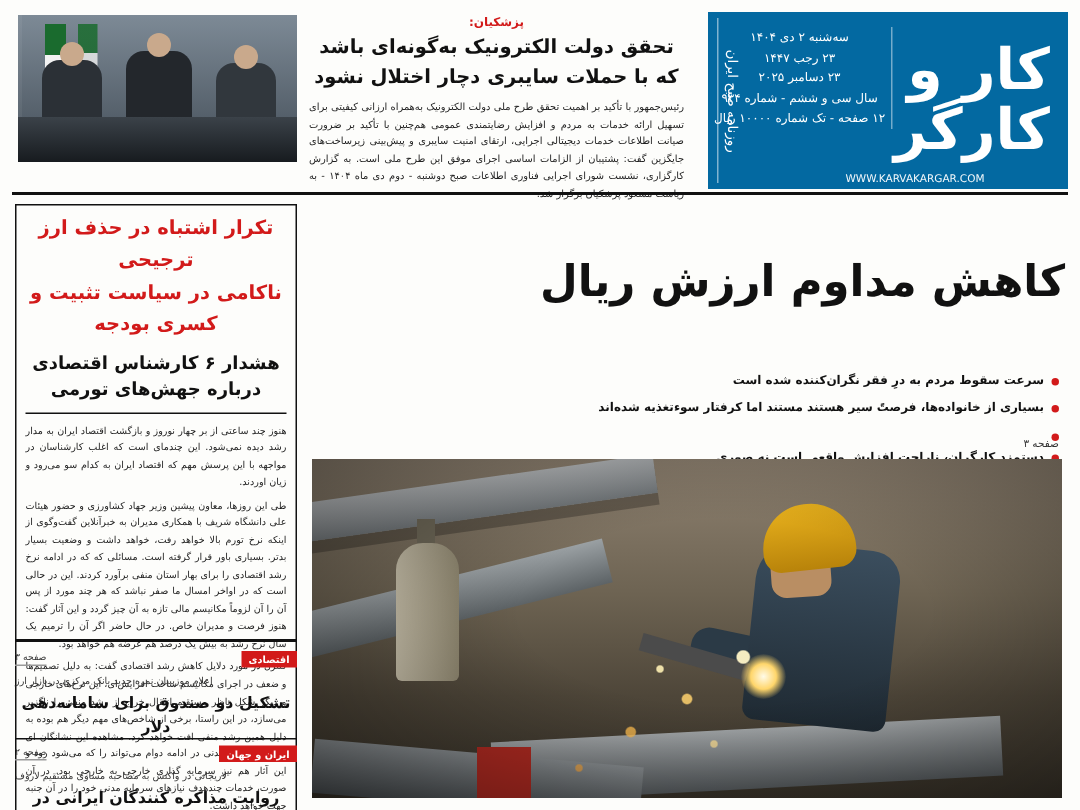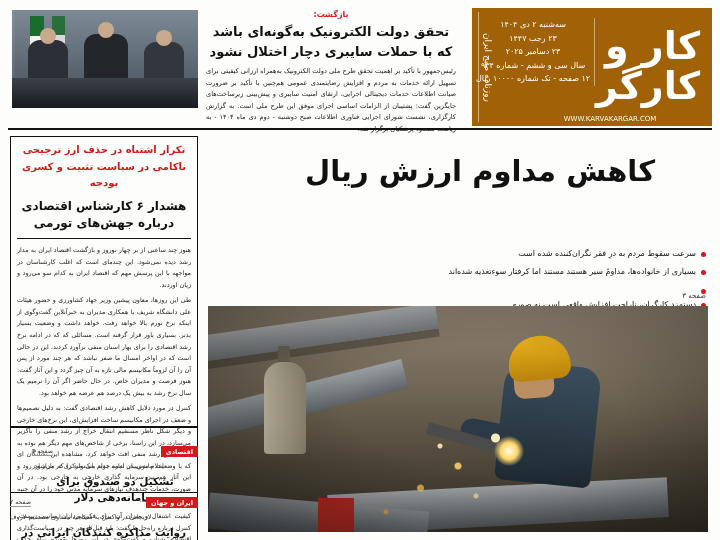--- a/index.html
+++ b/index.html
@@ -14,21 +14,21 @@
     position: relative;
     width: 720px; height: 540px;
     background: #fdfdfb;
   }
 
   
   .masthead {
     position: absolute;
     top: 8px; right: 8px;
     width: 240px; height: 118px;
-    background: #a16207;
+    background: #0369a1;
     color: #fff;
     display: flex;
     align-items: center;
     justify-content: flex-start;
     padding: 4px 6px;
   }
   .masthead-title {
     font-size: 38px;
     font-weight: bold;
     line-height: 1.05;
@@ -162,23 +162,22 @@
     text-align: right;
     font-size: 10.5px;
     font-weight: bold;
     color: #111;
     direction: rtl;
   }
 
   
   .big-headline {
     position: absolute;
-    top: 152px; right: 10px;
+    top: 168px; right: 10px;
     width: 460px;
-    text-align: center;
     color: #111;
     direction: rtl;
   }
   .big-headline .l1 {
     font-size: 29px;
     font-weight: bold;
     line-height: 1.35;
     letter-spacing: -.5px;
   }
   .big-headline .l2 {
@@ -196,21 +195,21 @@
     direction: rtl;
   }
   .bullet {
     display: flex;
     align-items: flex-start;
     gap: 5px;
     font-size: 8px;
     line-height: 1.6;
     color: #111;
     margin-bottom: 5.5px;
-    font-weight: normal;
+    font-weight: bold;
   }
   .bullet .dot {
     flex: 0 0 auto;
     width: 5px; height: 5px;
     background: #d21a1a;
     border-radius: 50%;
     margin-top: 4px;
   }
 
   
@@ -327,21 +326,21 @@
     top: 136px; left: 10px;
     width: 188px;
     direction: rtl;
   }
   .lc-box {
     border: 1px solid #111;
     padding: 5px 6px 6px;
   }
   .lc-kicker {
     color: #d21a1a;
-    font-size: 10px;
+    font-size: 13px;
     font-weight: bold;
     text-align: center;
     line-height: 1.65;
   }
   .lc-head {
     font-size: 12px;
     font-weight: bold;
     text-align: center;
     line-height: 1.45;
     margin: 6px 0 6px;
@@ -359,21 +358,21 @@
   }
   .lc-body p { margin: 0 0 4px; }
 
   
   .teaser {
     position: absolute;
     left: 10px;
     width: 188px;
     direction: rtl;
   }
-  .teaser-1 { top: 446px; padding-left: 22px; }
+  .teaser-1 { top: 434px; }
   .teaser-2 { top: 492px; }
   .teaser-rule {
     height: 1px;
     background: #111;
     margin-bottom: 4px;
   }
   .teaser-tags {
     display: flex;
     align-items: center;
     justify-content: space-between;
@@ -450,21 +449,21 @@
     <div class="tp-p2">
         <div class="tp-head"></div>
       </div>
     <div class="tp-p3">
         <div class="tp-head"></div>
       </div>
     <div class="tp-desk"></div>
   </div>
 
   <div class="top-caption">
-    <div class="tc-kicker">بازگشت:</div>
+    <div class="tc-kicker">پزشکیان:</div>
     <div class="tc-head">
       <div>تحقق دولت الکترونیک به‌گونه‌ای باشد</div>
       <div>که با حملات سایبری دچار اختلال نشود</div>
     </div>
     <div class="tc-body">رئیس‌جمهور با تأکید بر اهمیت تحقق طرح ملی دولت الکترونیک به‌همراه ارزانی کیفیتی برای تسهیل ارائه خدمات به مردم و افزایش رضایتمندی عمومی هم‌چنین با تأکید بر ضرورت صیانت اطلاعات خدمات دیجیتالی اجرایی، ارتقای امنیت سایبری و پیش‌بینی زیرساخت‌های جایگزین گفت: پشتیبان از الزامات اساسی اجرای موفق این طرح ملی است. به گزارش کارگزاری، نشست شورای اجرایی فناوری اطلاعات صبح دوشنبه - دوم دی ماه ۱۴۰۴ - به ریاست مسعود پزشکیان برگزار شد.</div>
   </div>
 
   <div class="rule-top"></div>
 
 
@@ -472,21 +471,21 @@
     <div class="l1">کاهش مداوم ارزش ریال</div>
   </div>
 
   <div class="bullets">
     <div class="bullet">
       <span class="dot"></span>
       <span>سرعت سقوط مردم به درِ فقر نگران‌کننده شده است</span>
     </div>
     <div class="bullet">
       <span class="dot"></span>
-      <span>بسیاری از خانواده‌ها، مداومً سیر هستند مستند اما کرفتار سوءتغذیه شده‌اند</span>
+      <span>بسیاری از خانواده‌ها، فرصتً سیر هستند مستند اما کرفتار سوءتغذیه شده‌اند</span>
     </div>
     <div class="bullet">
       <span class="dot"></span>
     </div>
     <div class="bullet">
       <span class="dot"></span>
       <span>دستمزد کارگران، ناراحت افزایش واقعی است نه صوری</span>
     </div>
     <div class="bullet">
       <span class="dot"></span>

